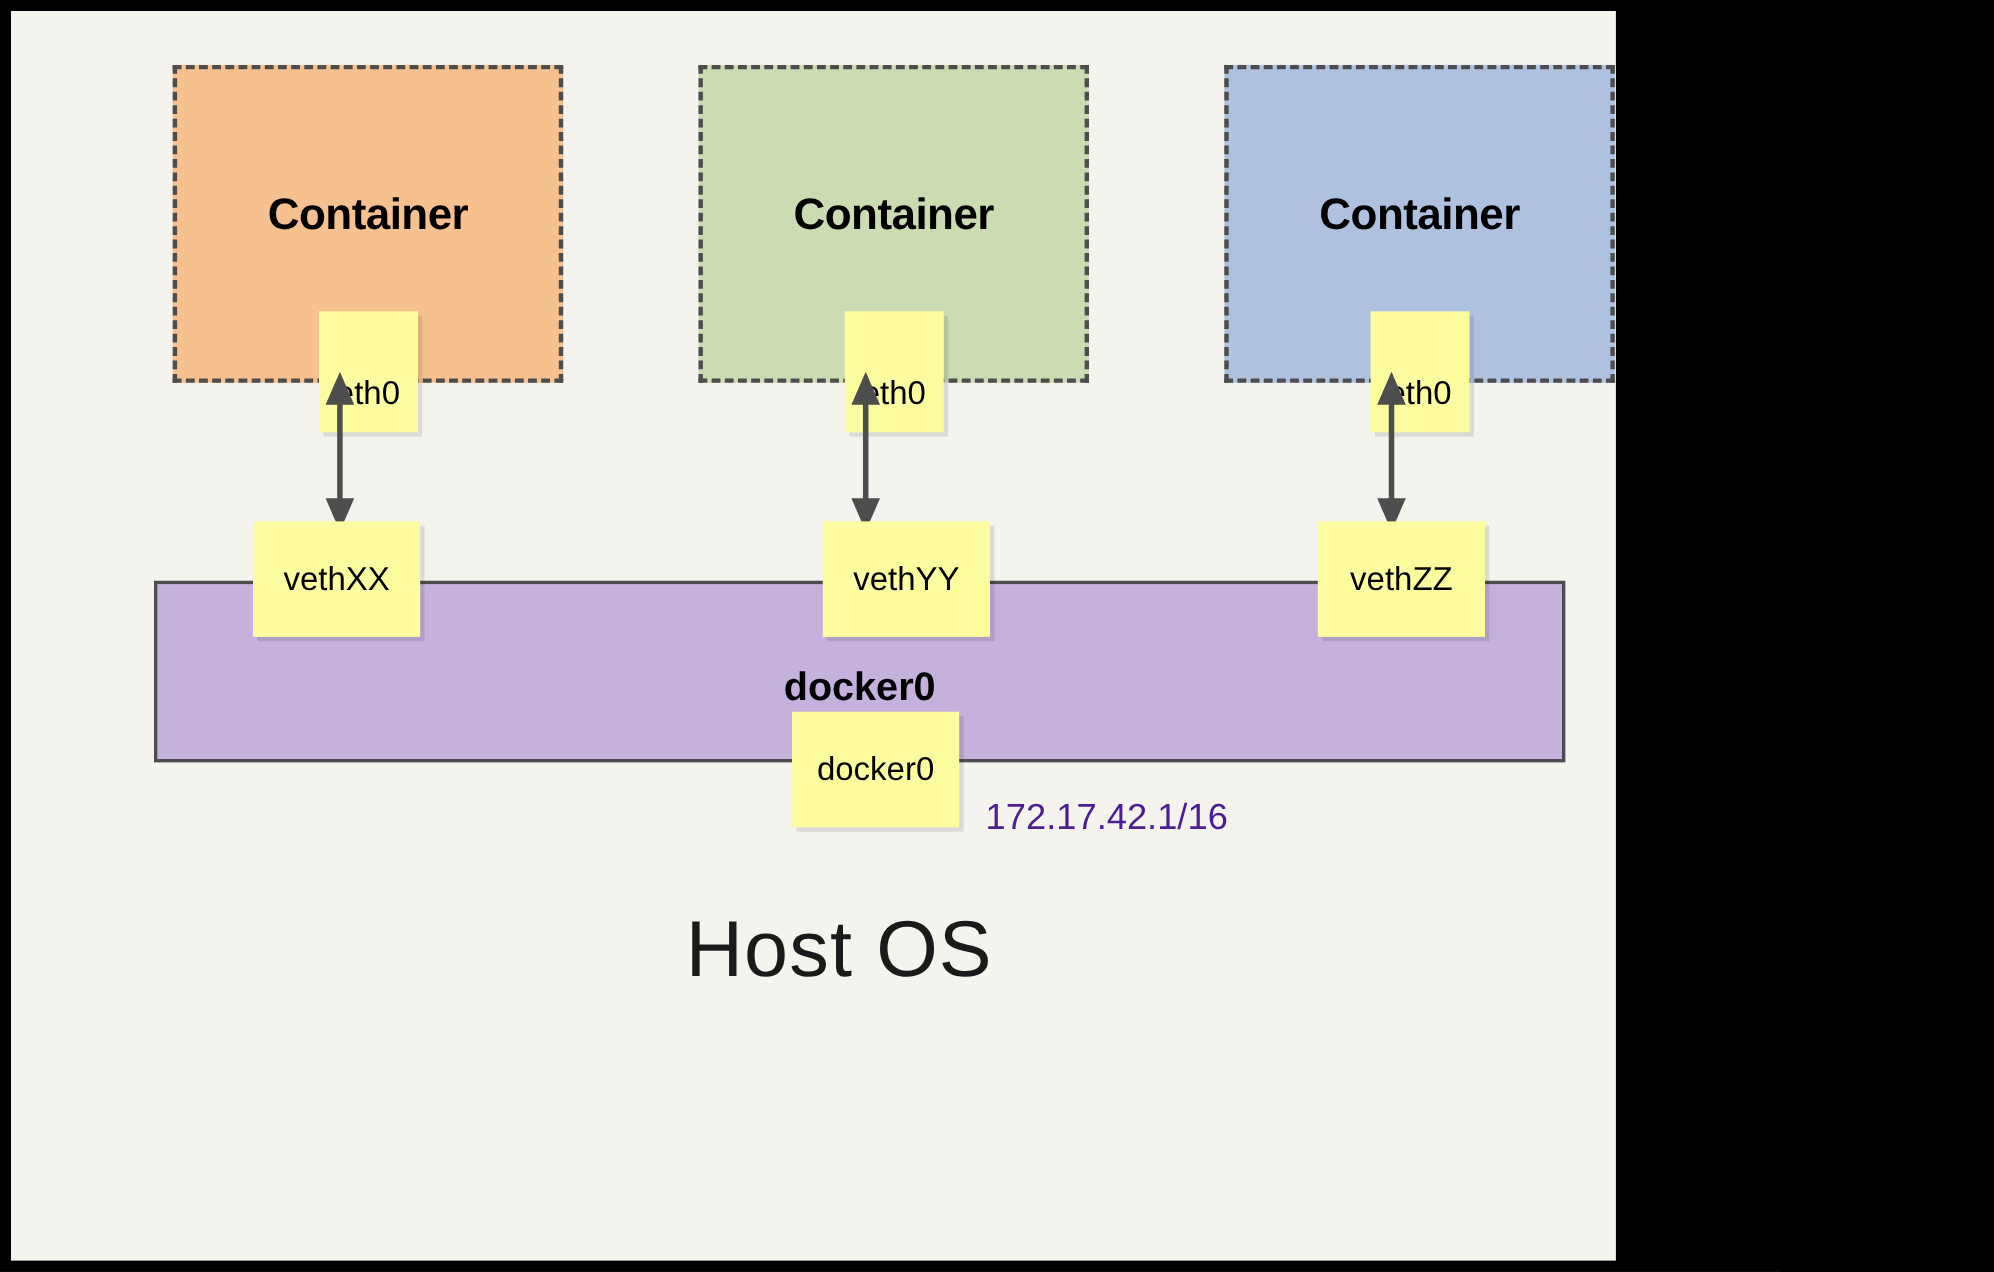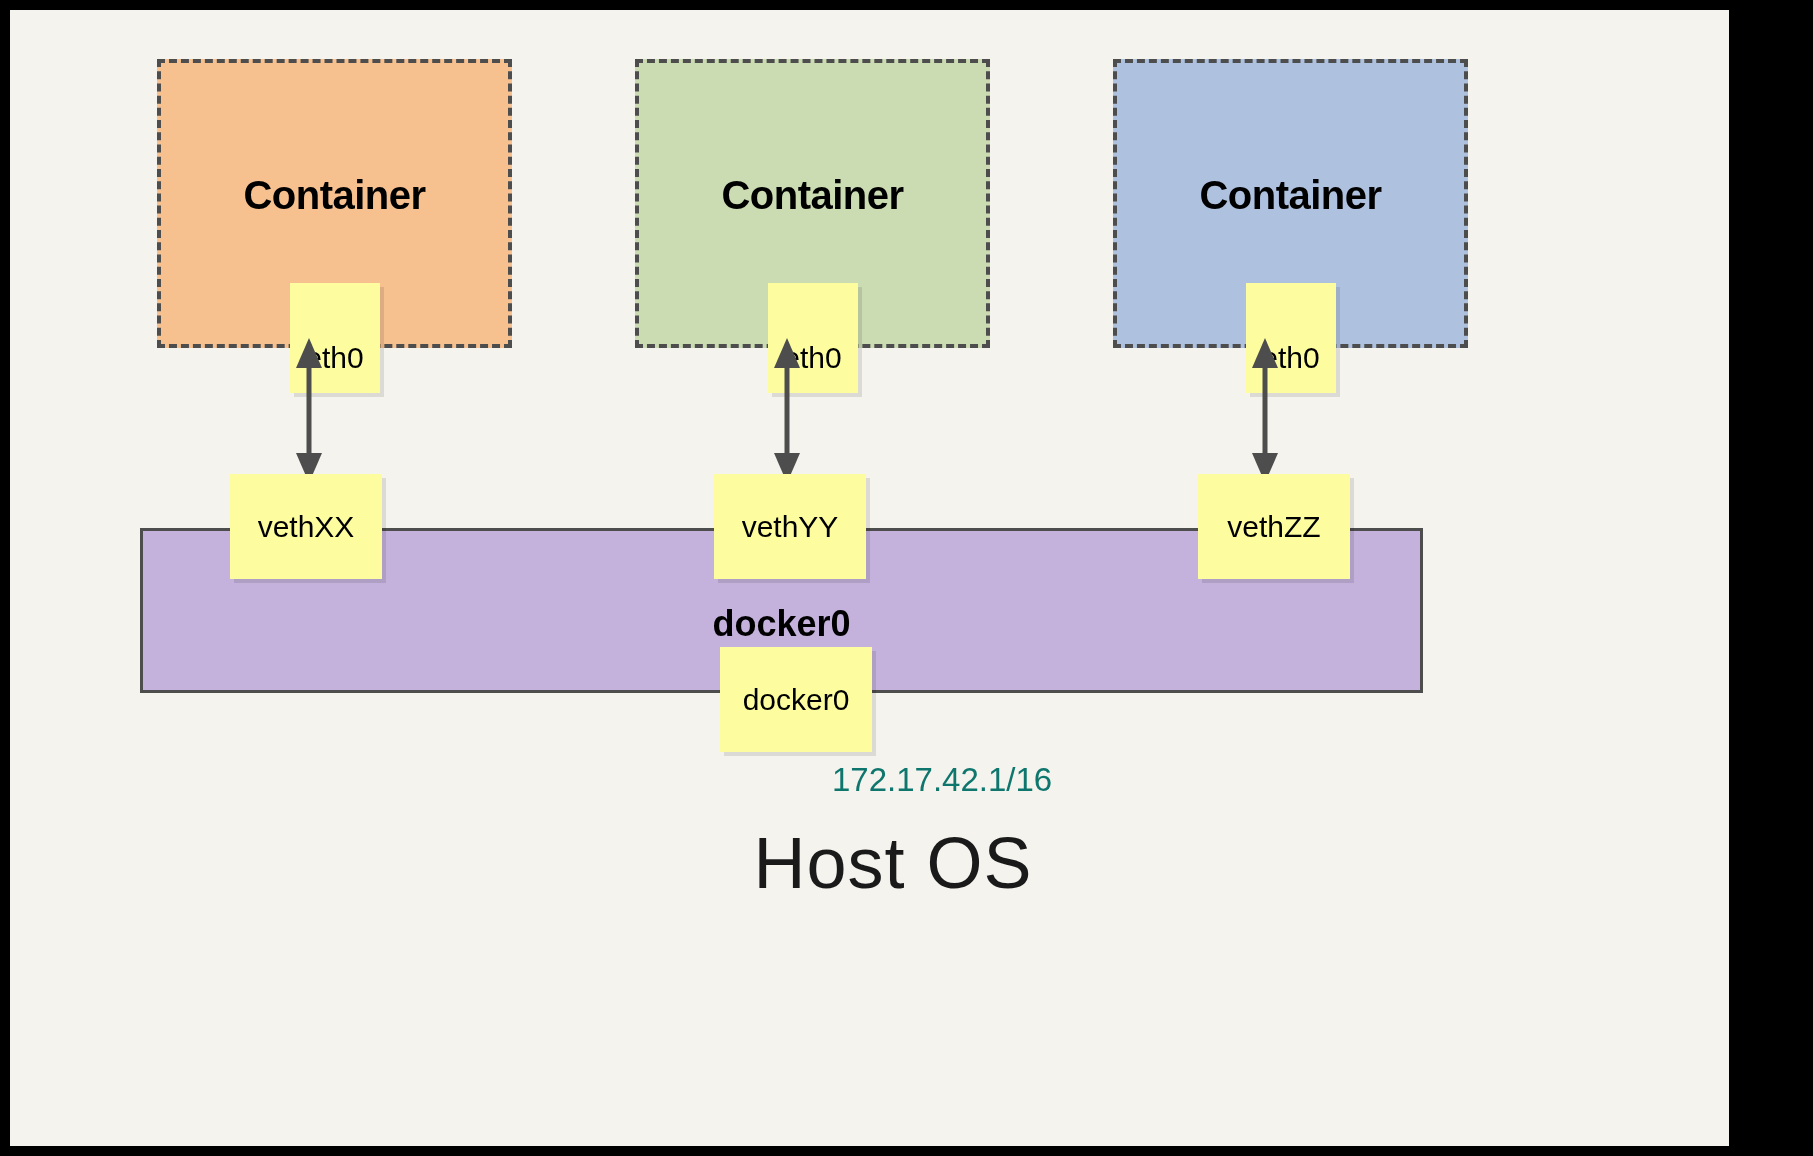--- a/index.html
+++ b/index.html
@@ -20,21 +20,21 @@
     position: relative;
     width: 1813px;
     height: 1156px;
     background: #000000;
     box-sizing: border-box;
   }
   #canvas {
     position: absolute;
     left: 10px;
     top: 10px;
-    width: 1719px;
+    width: 1459px;
     height: 1136px;
     background: #f4f3ee;
     box-sizing: border-box;
   }
 
   
   .container-box {
     position: absolute;
     top: 49px;
     width: 355px;
@@ -114,39 +114,38 @@
     color: #000000;
   }
 
   .veth-note {
     position: absolute;
     width: 152px;
     height: 105px;
     top: 464px;
   }
   .veth-note.v0 { left: 220px; }
-  .veth-note.v1 { left: 704px; }
+  .veth-note.v1 { left: 738px; }
   .veth-note.v2 { left: 1188px; }
 
   #docker0-note {
     position: absolute;
     width: 152px;
     height: 105px;
     top: 637px;
     left: 710px;
   }
 
   #ip-label {
     position: absolute;
-    left: 822px;
+    left: 886px;
     top: 714px;
     font-size: 33px;
-    color: #0f766e;
+    color: #4c1d95;
     white-space: nowrap;
-    margin-top: 37px;
   }
 
   #host-os-label {
     position: absolute;
     left: 0;
     right: 0;
     top: 812px;
     text-align: center;
     font-size: 72px;
     font-weight: 400;

